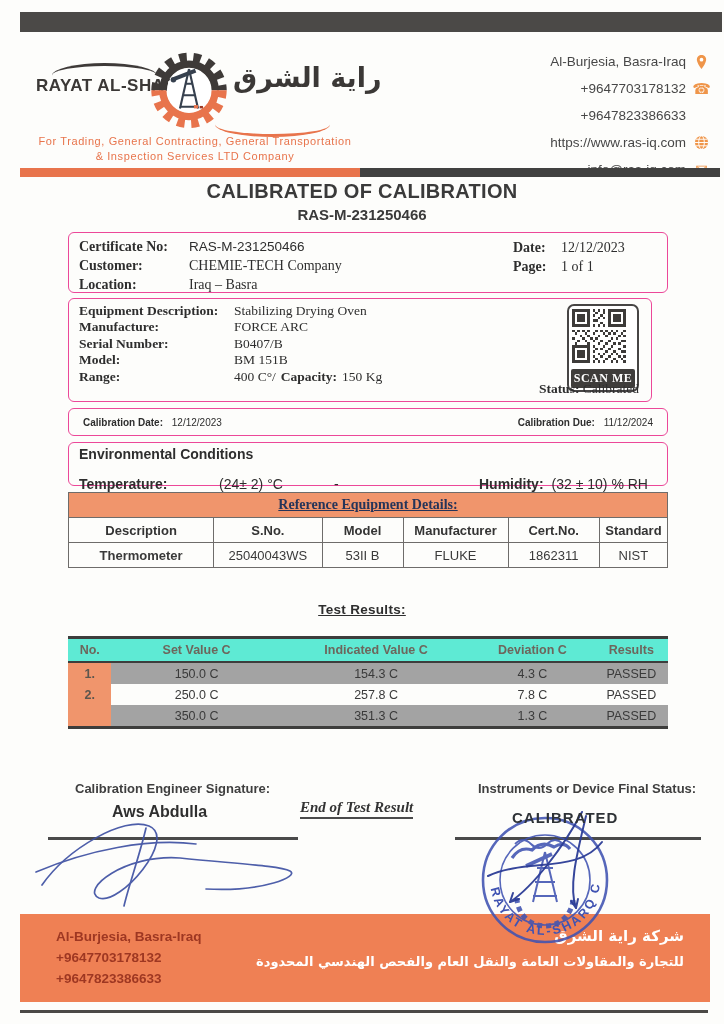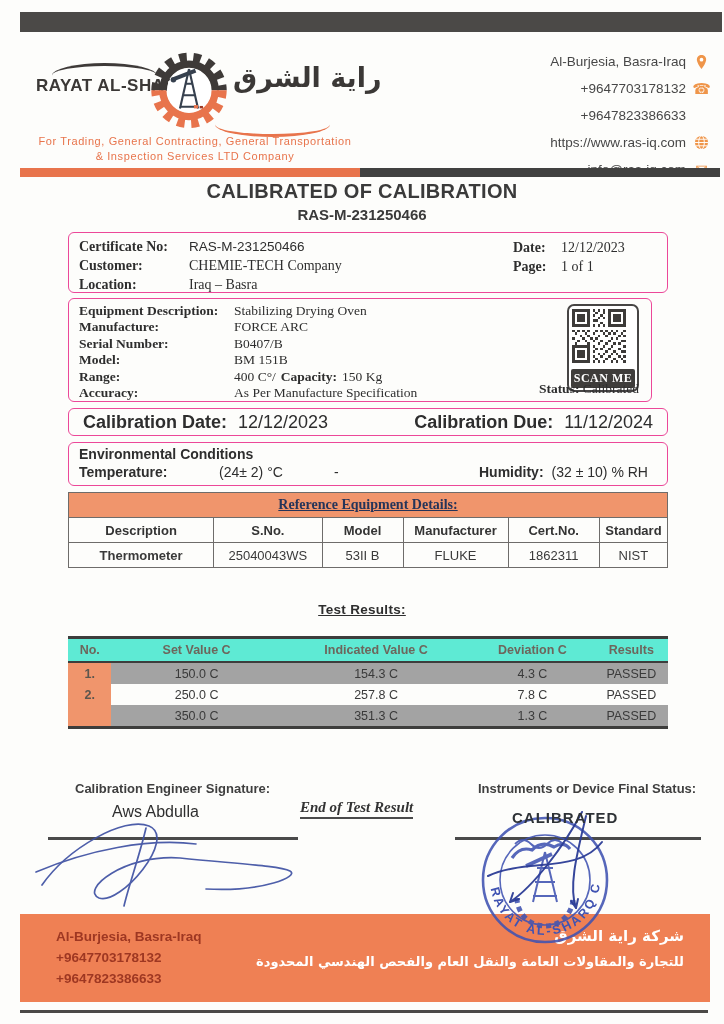--- a/index.html
+++ b/index.html
@@ -38,45 +38,45 @@
   .cert-right .lbl{width:48px;font-weight:bold;}
   .equip-box{left:68px;top:298px;width:584px;height:104px;padding:4px 0 0 10px;box-sizing:border-box;}
   .erow{display:flex;line-height:16.4px;font-size:13.5px;}
   .erow .lbl{width:155px;font-weight:bold;}
   .qr-frame{position:absolute;right:12px;top:5px;width:62px;border:2px solid #474544;border-radius:7px;
             background:#fff;padding:3px 3px 0 3px;}
   .scan-band{background:#3f3d3b;color:#fff;font-size:12px;font-weight:bold;text-align:center;
              letter-spacing:.5px;border-radius:2px;margin:2px -1px 2px -1px;padding:2px 0;}
   .status-line{position:absolute;right:12px;bottom:4px;font-size:13.5px;}
   .calib-box{left:68px;top:408px;width:600px;height:28px;display:flex;align-items:center;
-             justify-content:space-between;padding:12px 14px;box-sizing:border-box;font-size:18px;}
+             justify-content:space-between;padding:12px 14px;box-sizing:border-box;font-size:10px;}
   .calib-box b{margin-right:6px;}
   .env-box{left:68px;top:442px;width:600px;height:44px;box-sizing:border-box;padding:3px 0 0 10px;font-size:14px;}
-  .env-row2{display:flex;margin-top:2px;}
+  .env-row2{display:flex;margin-top:14px;}
   
   .ref-table{left:68px;top:492px;width:600px;border-collapse:collapse;font-size:13px;}
   .ref-table td,.ref-table th{border:1px solid #6e6c6a;text-align:center;height:22px;}
   .ref-title-cell{background:#f0956c;color:#253459;font-weight:bold;font-size:14px;
                   text-decoration:underline;font-family:"Liberation Serif",serif;}
   .ref-table th{font-weight:bold;color:#343434;}
   .ref-table .data td{color:#3a3a3a;}
   
   .test-title{left:0;top:600px;width:724px;text-align:center;}
   .test-title span{font-size:13.5px;font-weight:bold;text-decoration:underline;letter-spacing:.3px;}
   .test-wrap{left:68px;top:636px;width:600px;border-top:3px solid #3d3d3c;border-bottom:3px solid #3d3d3c;}
   .test-table{width:100%;border-collapse:collapse;font-size:12.5px;}
   .test-table th{background:#5eead4;color:#6d665c;font-weight:bold;height:20px;border-bottom:2.5px solid #3d3d3c;}
   .test-table td{text-align:center;height:19px;color:#3a3a3a;}
   .test-table td.no-col{background:#f0956c;color:#5c564e;font-weight:bold;}
   .test-table tr.cream td{background:#a3a3a3;}
   .test-table tr.cream td.no-col{background:#f0956c;}
   
   .sig-label-l{left:75px;top:781px;font-size:13px;font-weight:bold;color:#3f3f3f;}
   .sig-label-r{left:478px;top:781px;font-size:13px;font-weight:bold;color:#3f3f3f;}
-  .eng-name{left:112px;top:803px;font-size:16px;font-weight:normal;color:#2f2f2f;z-index:3;}
+  .eng-name{left:112px;top:803px;font-size:16px;font-weight:bold;color:#2f2f2f;z-index:3;}
   .end-note{left:300px;top:799px;font-family:"Liberation Serif",serif;font-style:italic;font-weight:bold;
             font-size:15px;border-bottom:2px solid #4a4a4a;padding-bottom:1px;color:#333;}
   .calibrated{left:512px;top:809px;font-size:15px;font-weight:bold;letter-spacing:1px;color:#2e3236;z-index:3;}
   .sig-line-l{left:48px;top:837px;width:250px;height:3px;background:#4a4a4a;z-index:2;}
   .sig-line-r{left:455px;top:837px;width:246px;height:3px;background:#4a4a4a;z-index:2;}
   .sig-svg{left:28px;top:810px;z-index:4;}
   .stamp-svg{left:460px;top:804px;z-index:2;}
   
   .footer{left:20px;top:914px;width:690px;height:88px;background:#ef8054;}
   .footer-left{position:absolute;left:36px;top:12px;color:#9e3722;font-weight:bold;font-size:13.5px;line-height:21px;}
@@ -197,24 +197,20 @@
     </div>
     <div class="erow">
       <span class="lbl">Model:</span>
       <span>BM 151B</span>
     </div>
     <div class="erow">
       <span class="lbl">Range:</span>
       <span>400 C°/</span>
       <span style="font-weight:bold;margin-left:5px;">Capacity:</span>
       <span style="margin-left:5px;">150 Kg</span>
-    </div>
-    <div class="erow">
-      <span class="lbl">Accuracy:</span>
-      <span>As Per Manufacture Specification</span>
     </div>
     <div class="qr-frame">
       <svg width="54" height="54" viewBox="0 0 21 21" shape-rendering="crispEdges">
         <rect width="21" height="21" fill="#ffffff"></rect>
         <path fill="#3d3b39" fill-rule="evenodd" d="M0 0h7v7H0zM1 1h5v5H1zM2 2h3v3H2zM14 0h7v7h-7zM15 1h5v5h-5zM16 2h3v3h-3zM0 14h7v7H0zM1 15h5v5H1zM2 16h3v3H2z"></path>
         <path fill="#3d3b39" d="M8 0h1v1H8zM10 0h1v1h-1zM12 0h1v1h-1zM9 1h1v1H9zM12 1h1v1h-1zM8 2h1v1H8zM11 2h1v1h-1zM10 3h1v1h-1zM12 3h1v1h-1zM8 4h2v1H8zM11 5h1v1h-1zM8 6h1v1H8zM10 6h1v1h-1zM12 6h1v1h-1zM0 8h1v1H0zM2 8h1v1H2zM4 8h1v1H4zM6 8h1v1H6zM9 8h1v1H9zM11 8h1v1h-1zM13 8h1v1h-1zM15 8h1v1h-1zM17 8h1v1h-1zM20 8h1v1h-1zM1 9h1v1H1zM5 9h1v1H5zM8 9h1v1H8zM12 9h1v1h-1zM14 9h1v1h-1zM16 9h1v1h-1zM19 9h1v1h-1zM3 10h1v1H3zM6 10h1v1H6zM10 10h1v1h-1zM13 10h1v1h-1zM18 10h1v1h-1zM20 10h1v1h-1zM0 11h1v1H0zM4 11h1v1H4zM7 11h1v1H7zM9 11h1v1H9zM15 11h1v1h-1zM17 11h1v1h-1zM2 12h1v1H2zM5 12h1v1H5zM8 12h1v1H8zM11 12h1v1h-1zM14 12h1v1h-1zM19 12h2v1h-2zM1 13h1v1H1zM6 13h1v1H6zM10 13h1v1h-1zM13 13h1v1h-1zM16 13h1v1h-1zM18 13h1v1h-1zM8 14h1v1H8zM12 14h1v1h-1zM15 14h1v1h-1zM20 14h1v1h-1zM9 15h1v1H9zM11 15h1v1h-1zM14 15h1v1h-1zM18 15h1v1h-1zM8 16h1v1H8zM13 16h1v1h-1zM16 16h1v1h-1zM19 16h2v1h-2zM10 17h1v1h-1zM12 17h1v1h-1zM15 17h1v1h-1zM17 17h1v1h-1zM8 18h1v1H8zM11 18h1v1h-1zM14 18h1v1h-1zM18 18h1v1h-1zM20 18h1v1h-1zM9 19h1v1H9zM13 19h1v1h-1zM16 19h1v1h-1zM19 19h1v1h-1zM8 20h1v1H8zM10 20h1v1h-1zM12 20h1v1h-1zM15 20h1v1h-1zM17 20h1v1h-1zM20 20h1v1h-1z"></path>
       </svg>
       <div class="scan-band">SCAN ME</div>
     </div>
     <div class="status-line">

